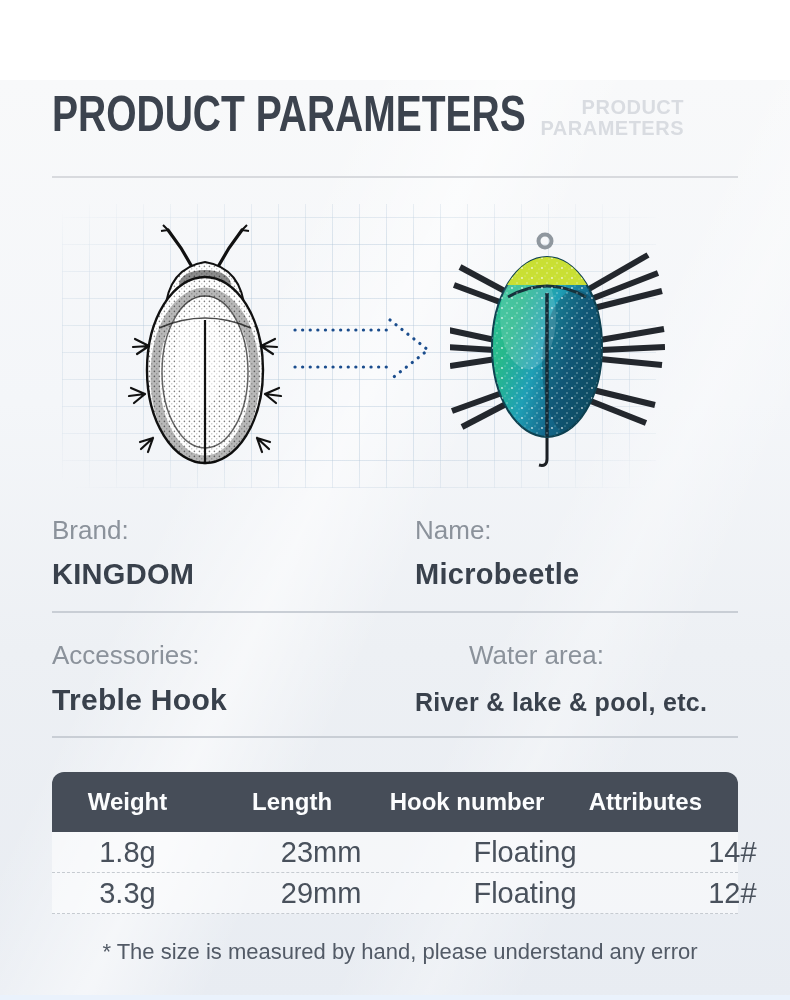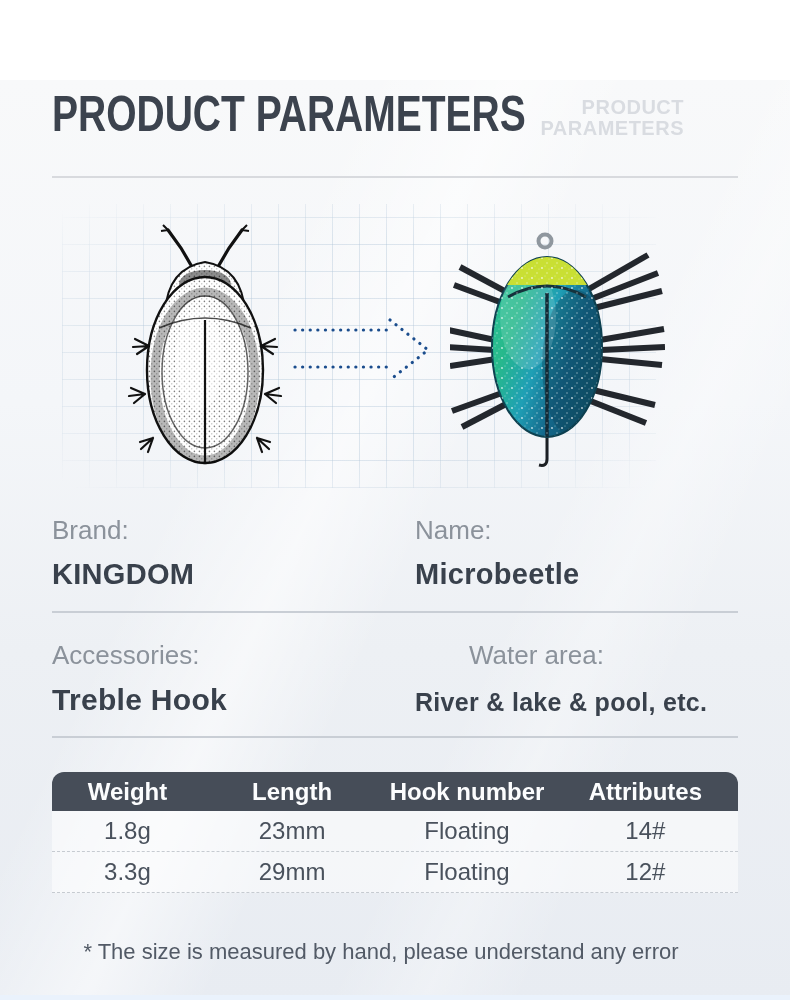--- a/index.html
+++ b/index.html
@@ -53,33 +53,34 @@
   
   .field-label { position: absolute; font-size: 26px; color: #8b929b; white-space: nowrap; }
   .field-value { position: absolute; font-size: 29px; font-weight: bold; color: #39414c; letter-spacing: .3px; white-space: nowrap; text-align: right; }
   .field-value.small { font-size: 25px; }
   .field-divider { position: absolute; left: 52px; width: 686px; height: 2px; background: #c9ced5; }
 
   
   .spec-table { position: absolute; left: 52px; top: 772px; width: 686px; }
   .spec-head {
     display: grid; grid-template-columns: 22% 26% 25% 27%; align-items: center;
-    height: 39px; background: #464d58; border-radius: 12px 12px 0 0;
+    height: 60px; background: #464d58; border-radius: 12px 12px 0 0;
     color: #fcfdfe; font-size: 24px; font-weight: bold;
   }
   .spec-row {
     display: grid; grid-template-columns: 22% 26% 25% 27%; align-items: center;
     height: 41px; background: rgba(255,255,255,.5);
-    color: #49515c; font-size: 24px;
+    color: #49515c; font-size: 29px;
     border-bottom: 1px dashed #c6cbd1;
+    gap: 29px;
   }
   .spec-head div, .spec-row div { text-align: center; }
 
   .footnote {
-    position: absolute; left: 38px; top: 939px; width: 686px;
+    position: absolute; left: 57px; top: 939px; width: 686px;
     text-align: center; font-size: 22px; color: #525a66;
   }
 </style>
 </head>
 <body>
 
 <div class="page">
   <div class="section"></div>
 
   <div class="page-title">

